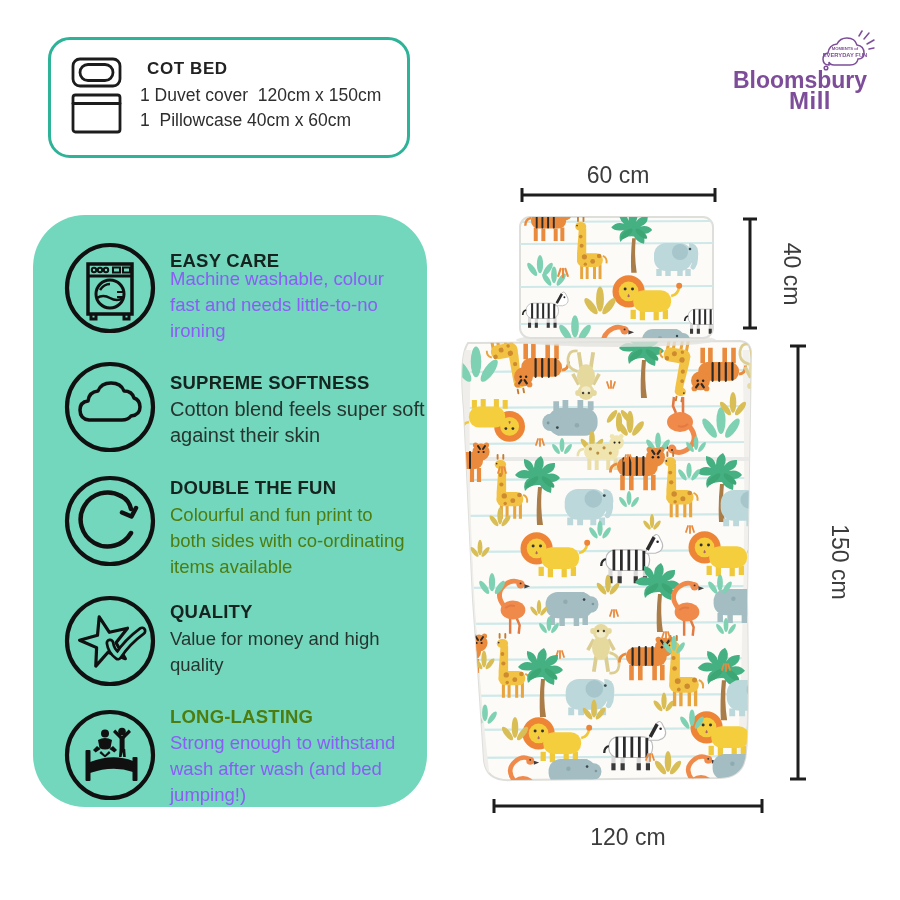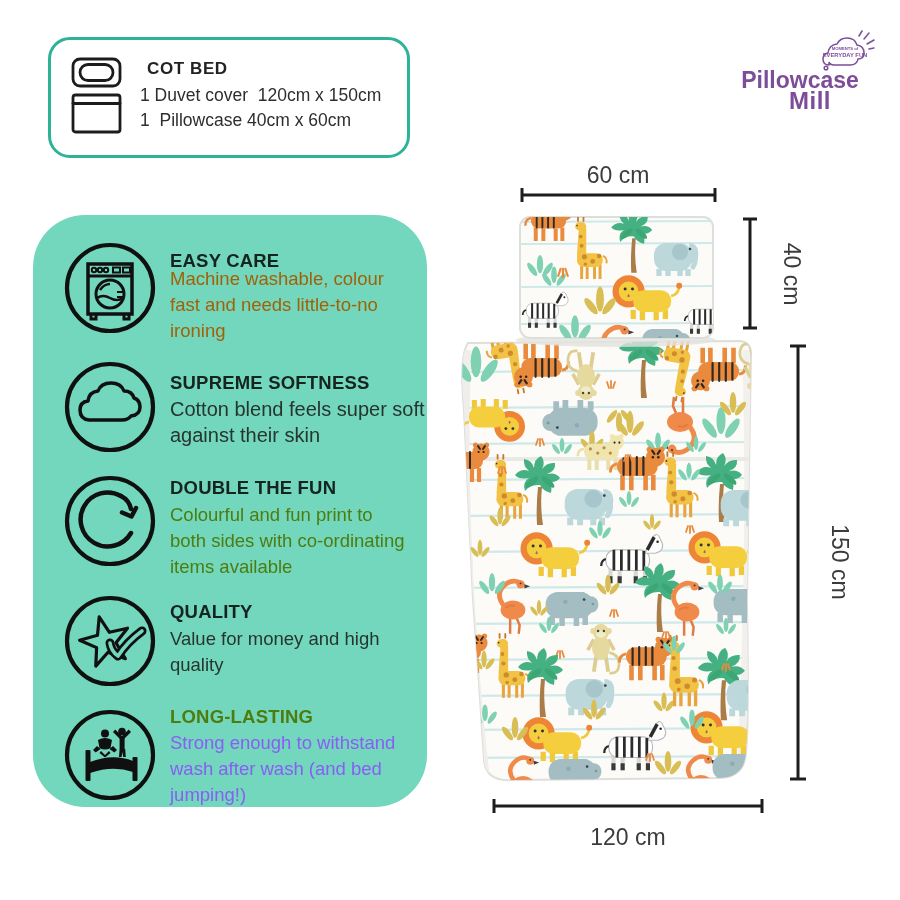--- a/index.html
+++ b/index.html
@@ -20,21 +20,21 @@
     <path d="M2 46.5 h47"></path>
   </g>
 </svg>
 
 <div class="abs" style="left:147px;top:59px;font-size:17px;font-weight:bold;color:#222;letter-spacing:0.6px;">COT BED</div>
 
 <div class="abs" style="left:140px;top:85px;font-size:17.5px;color:#2e2e2e;">1 Duvet cover&nbsp; 120cm x 150cm</div>
 
 <div class="abs" style="left:140px;top:110px;font-size:17.5px;color:#2e2e2e;">1&nbsp; Pillowcase 40cm x 60cm</div>
 
-<div class="abs" style="left:700px;top:67px;width:200px;text-align:center;color:#7d4d99;font-weight:bold;font-size:23px;letter-spacing:0px;">Pillowcase</div>
+<div class="abs" style="left:700px;top:67px;width:200px;text-align:center;color:#7d4d99;font-weight:bold;font-size:23px;letter-spacing:0px;">Bloomsbury</div>
 <div class="abs" style="left:700px;top:87px;width:220px;text-align:center;color:#7d4d99;font-weight:bold;font-size:24px;letter-spacing:0.5px;">Mill</div>
 
 <svg class="abs" style="left:818px;top:27px;" width="64" height="46" viewBox="0 0 64 46">
   <g fill="none" stroke="#7d4d99" stroke-width="1.5" stroke-linecap="round">
     <path d="M11 38 q-6 0 -6 -6 q0 -5 5 -6 q1 -8 9 -9 q3 -6 10 -6 q8 0 10 7 q7 1 7 8 q0 6 -6 6 q-1 6 -8 6 l-16 0 q-4 0 -5 -3 z"></path>
     <circle cx="8" cy="41" r="1.8"></circle>
     <path d="M41 9 l3 -5"></path>
     <path d="M46 12 l5 -6"></path>
     <path d="M49 17 l7 -4"></path>
     <path d="M51 22 l5 -1"></path>
@@ -57,21 +57,21 @@
     <rect x="59" y="25.5" width="7" height="5" stroke-width="2"></rect>
     <circle cx="46" cy="52" r="14" stroke-width="3"></circle>
     <path d="M36 48 q4 -6 10 -6" stroke-width="2.5"></path>
     <path d="M33 56 q6 -4 13 0 q7 4 13 0" stroke-width="2.5"></path>
     <path d="M53 50 h7 M53 55 h7" stroke-width="2"></path>
     <path d="M27 72 v5 h5 v-5 M60 72 v5 h5 v-5" stroke-width="3"></path>
   </g>
 </svg>
 
 <div class="abs" style="left:170px;top:242px;width:250px;font-size:18.5px;font-weight:bold;color:#15241f;letter-spacing:0.2px;margin-top:8px;">EASY CARE</div>
-<div class="abs" style="left:170px;top:266px;width:260px;font-size:18.5px;line-height:26px;color:#a16207;">Machine washable, colour<br>fast and needs little-to-no<br>ironing</div>
+<div class="abs" style="left:170px;top:266px;width:260px;font-size:18.5px;line-height:26px;color:#8b5cf6;">Machine washable, colour<br>fast and needs little-to-no<br>ironing</div>
 
 <svg class="abs" style="left:64px;top:361px;" width="92" height="92" viewBox="0 0 92 92">
   <g fill="none" stroke="#101010" stroke-width="4" stroke-linecap="round" stroke-linejoin="round">
     <circle cx="46" cy="46" r="43" stroke-width="4.2"></circle>
     <path d="M25 59 Q16 58 16 49 Q16 41 24 40 Q25 31 34 30 Q37 22 47 22 Q57 22 60 30 Q68 30 70 37 Q76 39 76 46 Q76 54 67 55 Q64 59 58 59 Z" stroke-width="3.5"></path>
   </g>
 </svg>
 
 <div class="abs" style="left:170px;top:372px;width:280px;font-size:18.5px;font-weight:bold;color:#15241f;letter-spacing:0.2px;">SUPREME SOFTNESS</div>
 <div class="abs" style="left:170px;top:396px;width:270px;font-size:20px;line-height:26px;color:#27352f;">Cotton blend feels super soft<br>against their skin</div>

